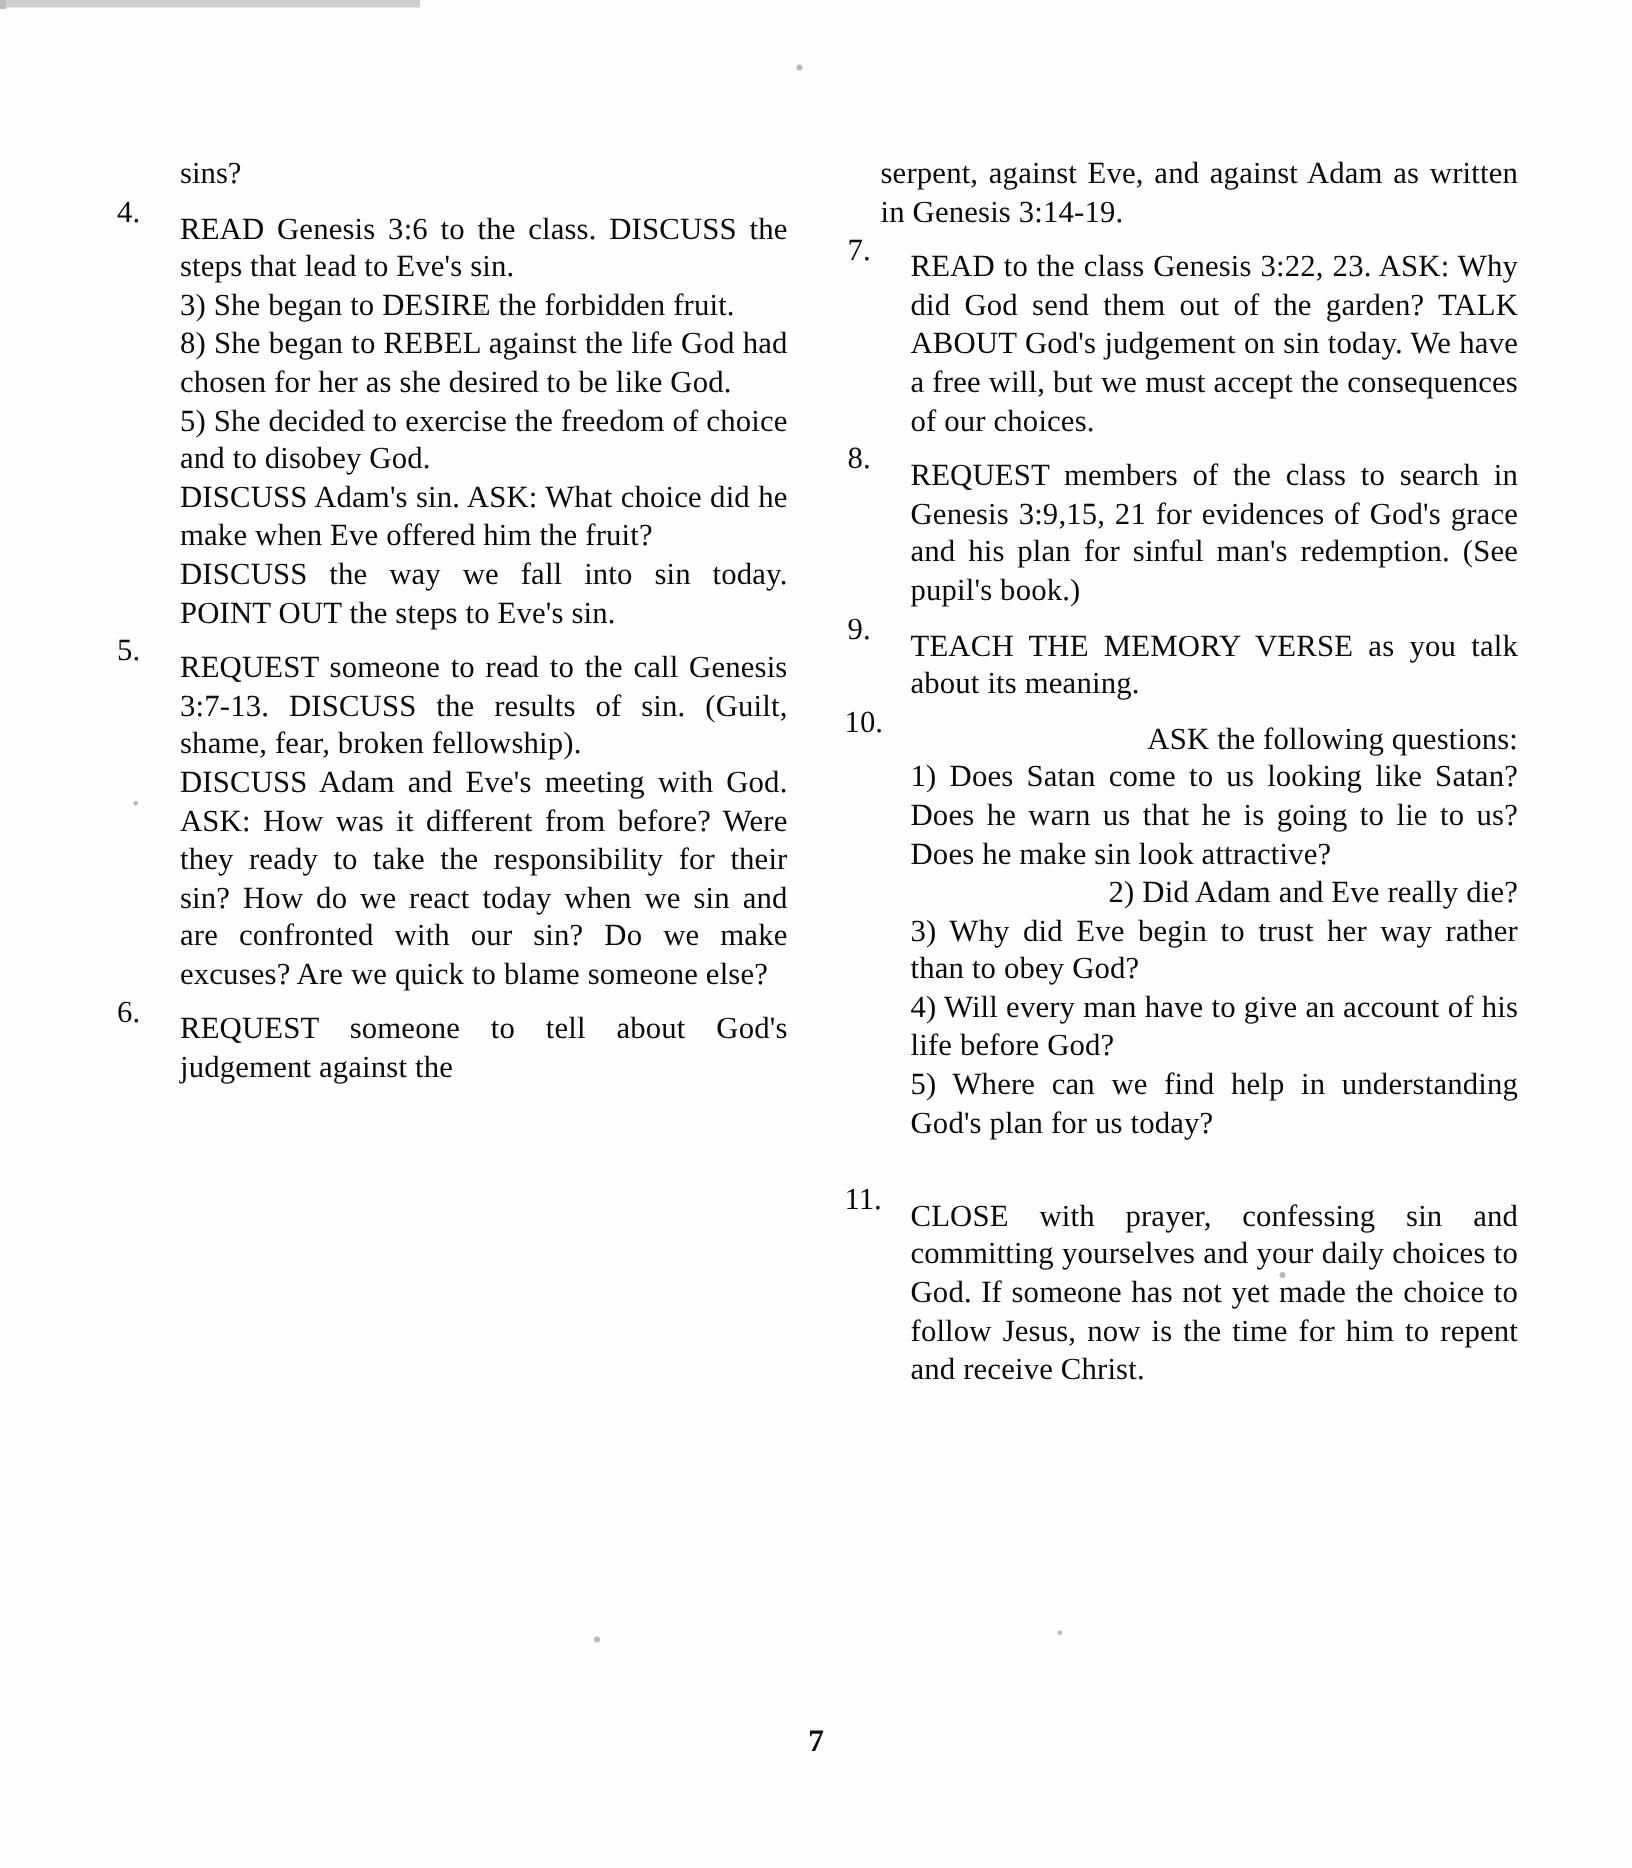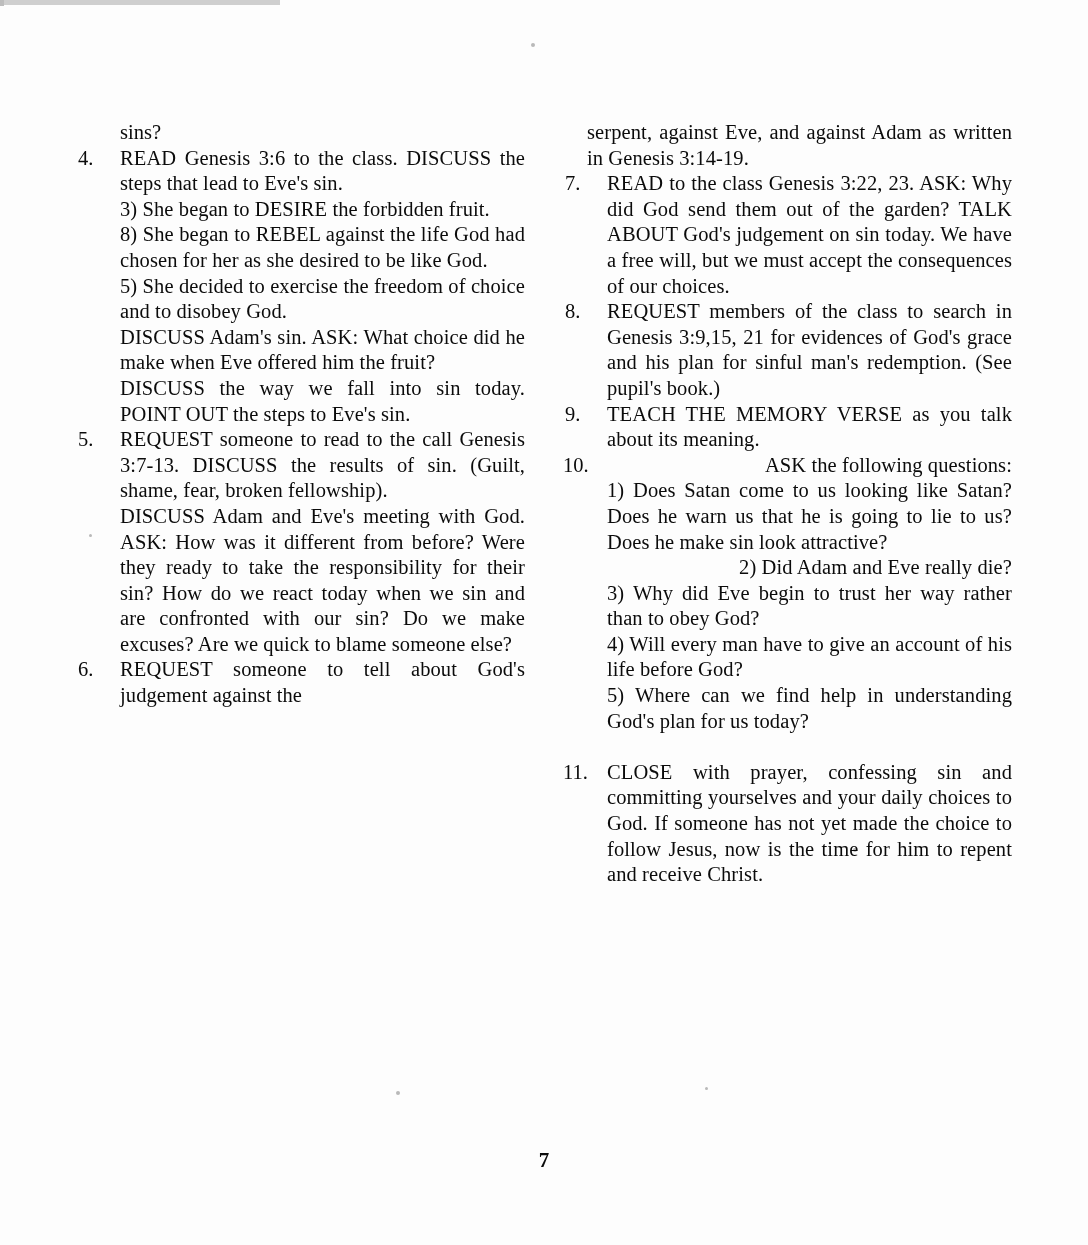--- a/index.html
+++ b/index.html
@@ -32,21 +32,21 @@
   .scan-edge-left {
     position: absolute;
     top: 0;
     left: 0;
     width: 4px;
     height: 6px;
     background: #bdbdbd;
   }
   .columns {
     position: absolute;
-    top: 120px;
+    top: 104px;
     left: 76px;
     width: 936px;
     display: flex;
     gap: 38px;
   }
   .col {
     width: 449px;
   }
   .item {
     display: flex;
@@ -60,20 +60,21 @@
     line-height: 25.6px;
     text-align: left;
     padding-left: 2px;
     box-sizing: border-box;
   }
   .num.wide {
     padding-left: 0;
   }
   .body {
     flex: 1 1 auto;
+    margin-top: 11px;
   }
   p.line {
     margin: 0;
     font-size: 20.5px;
     line-height: 25.6px;
     text-align: justify;
     text-justify: inter-word;
     letter-spacing: 0.1px;
     -webkit-hyphens: none;
     hyphens: none;

